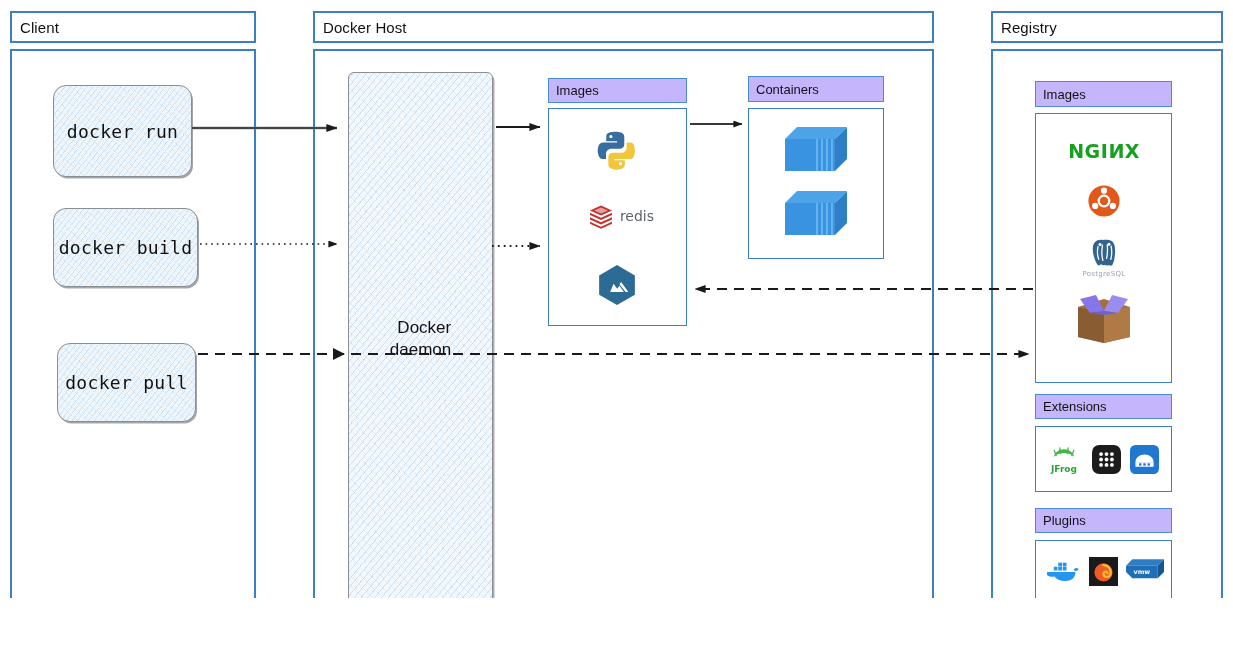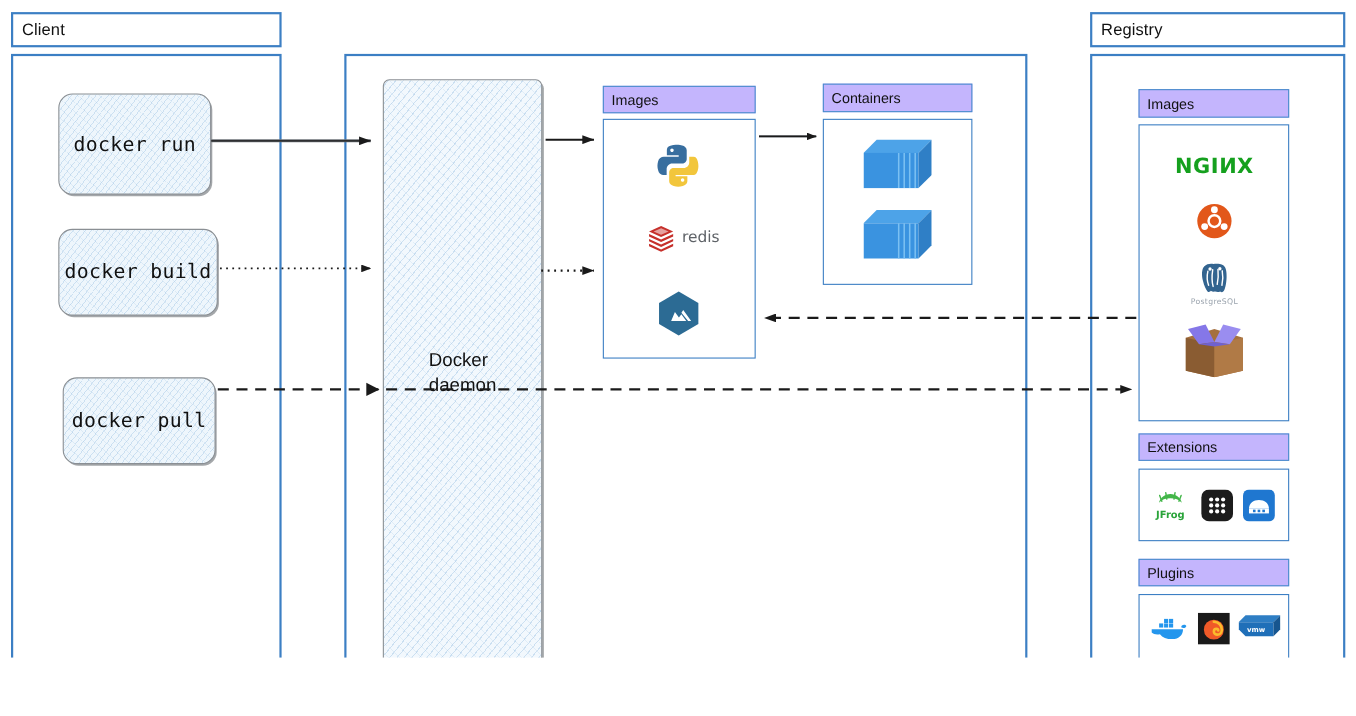--- a/index.html
+++ b/index.html
@@ -94,21 +94,21 @@
       repeating-linear-gradient(44deg,
         rgba(150,190,225,0.20) 0px,
         rgba(150,190,225,0.20) 0.6px,
         rgba(255,255,255,0) 0.6px,
         rgba(255,255,255,0) 7px),
       #f2f8fd;
     box-shadow:2px 2.5px 0 -0.5px rgba(90,95,100,0.5);
     display:flex;
     align-items:center;
     justify-content:center;
-    text-align:left;
+    text-align:right;
     font-size:17px;
     line-height:1.28;
     color:#111111;
   }
 
   
   .conn{position:absolute;}
   .conn svg{display:block;overflow:visible;}
 
   
@@ -161,20 +161,23 @@
   <div class="cmd-box" style="left:53px;top:85px;width:139px;height:92px;">
     <span>docker run</span>
   </div>
   <div class="cmd-box" style="left:53px;top:208px;width:145px;height:79px;">
     <span>docker build</span>
   </div>
   <div class="cmd-box" style="left:57px;top:325px;width:139px;height:79px;margin-top:18px;">
     <span>docker pull</span>
   </div>
 
+  <div class="panel-title" style="left:313px;top:11px;width:621px;height:32px;">
+    <span>Docker Host</span>
+  </div>
   <div class="panel-body" style="left:313px;top:49px;width:621px;height:596px;"></div>
 
   <div class="daemon-box" style="left:348px;top:72px;width:145px;height:533px;">
     <div>
       <div>Docker</div>
       <div>daemon</div>
     </div>
   </div>
 
   <div class="sub-title" style="left:548px;top:78px;width:139px;height:25px;">

